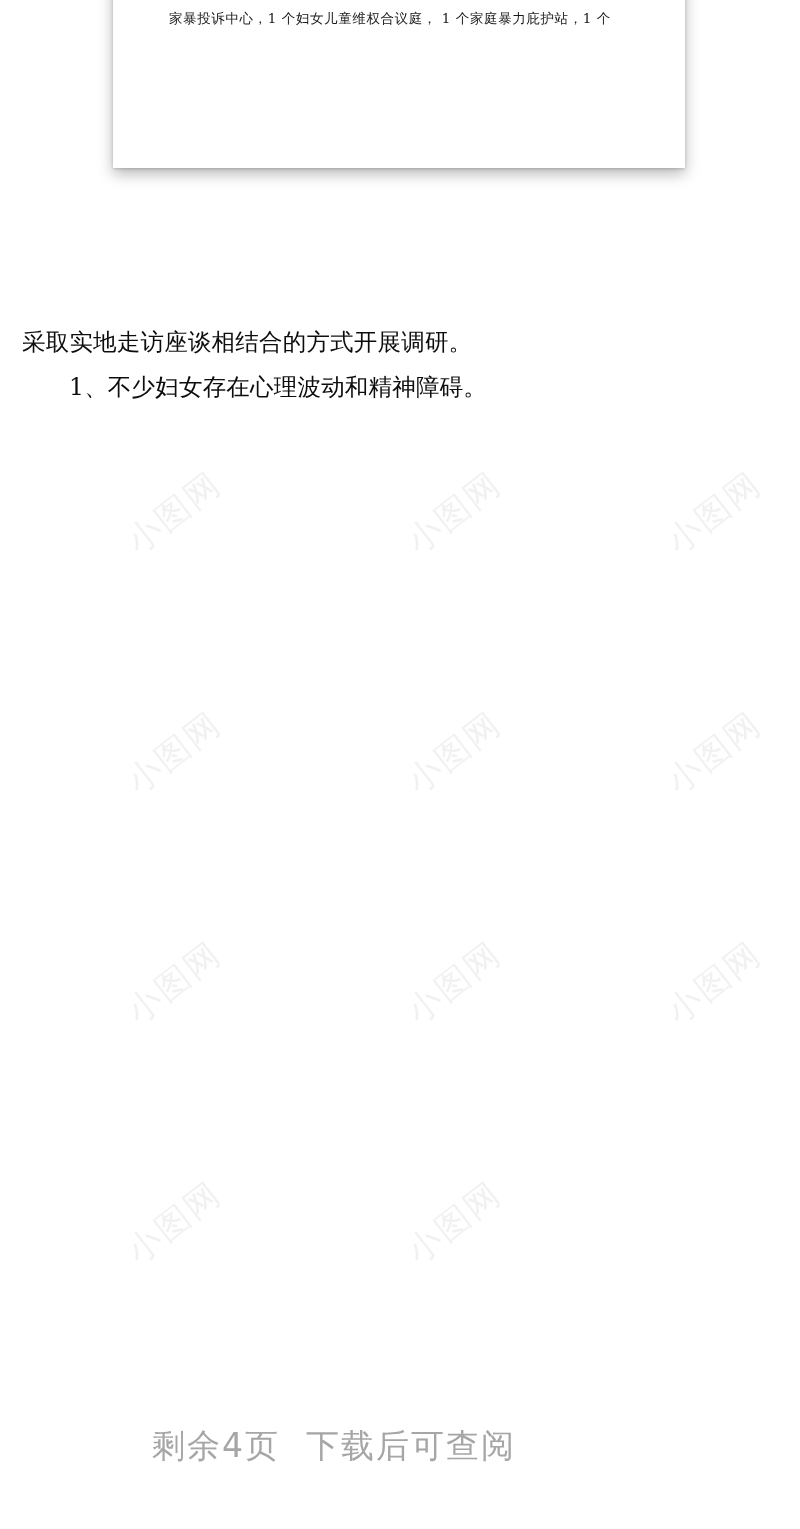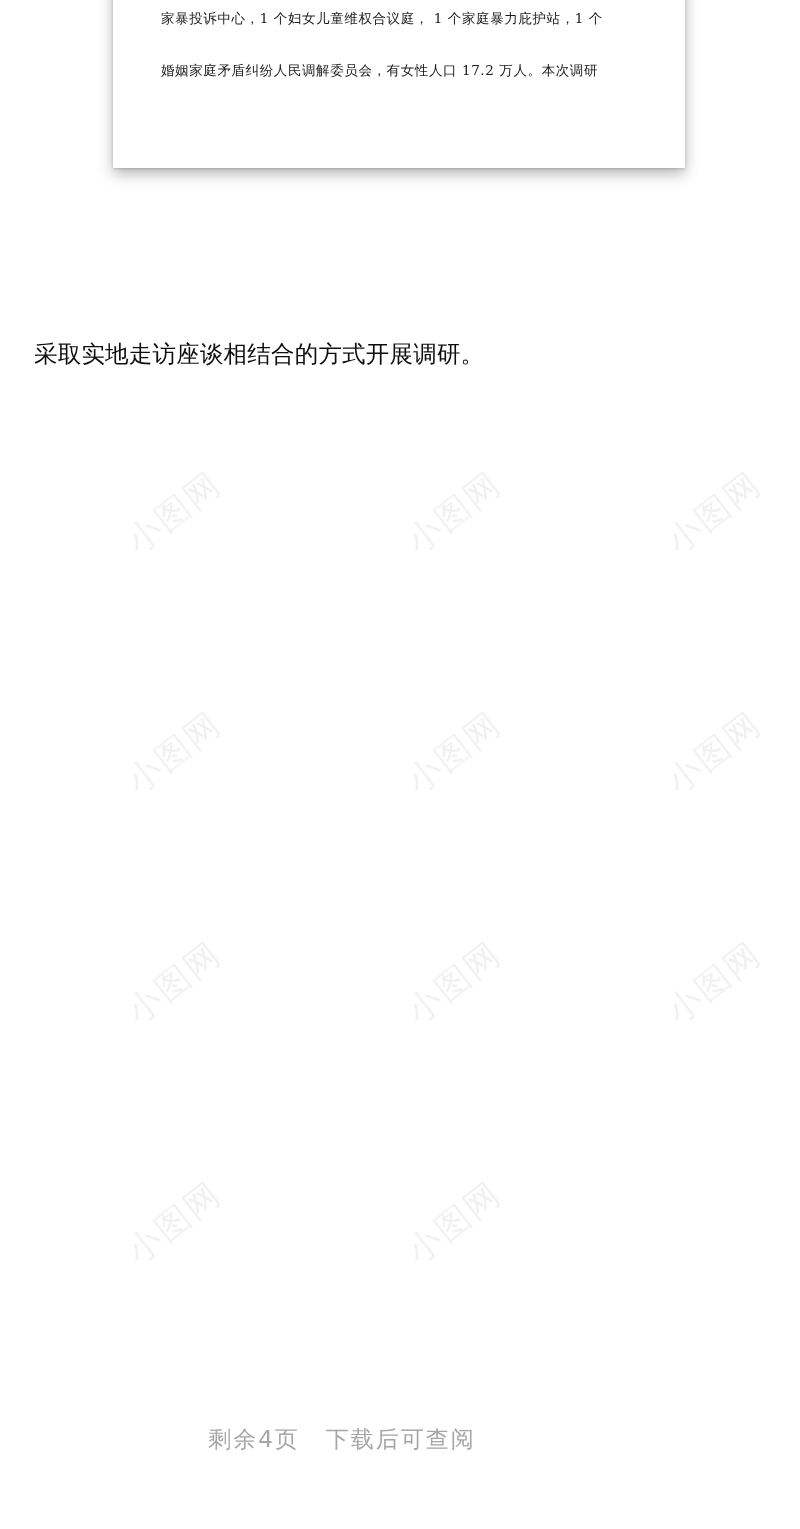--- a/index.html
+++ b/index.html
@@ -34,38 +34,38 @@
     box-sizing: border-box;
     padding: 0;
   }
   .preview-card-text {
     position: absolute;
     left: 40px;
     right: 36px;
     top: 60px;
   }
   .preview-card-text p {
-    margin: 0 0 16px 8px;
+    margin: 0 0 16px 16px;
     font-size: 13.5px;
     line-height: 36px;
     letter-spacing: 0.6px;
     color: #1a1a1a;
     white-space: nowrap;
     font-family: "DejaVu Serif", "Liberation Serif", serif;
   }
 
   
   .doc-body {
     position: absolute;
     left: 22px;
     top: 320px;
     width: 752px;
   }
   .doc-body p {
-    margin: 12px;
+    margin: 0;
     font-size: 23.5px;
     line-height: 44.5px;
     letter-spacing: 0.2px;
     text-align: justify;
     text-justify: inter-character;
     color: #0d0d0d;
     font-family: "DejaVu Serif", "Liberation Serif", serif;
   }
   .doc-body p.indent {
     text-indent: 2em;
@@ -87,59 +87,59 @@
     font-family: "DejaVu Sans", "Liberation Sans", sans-serif;
     color: rgba(0, 0, 0, 0.055);
     transform: rotate(-38deg);
     white-space: nowrap;
     letter-spacing: 2px;
   }
 
   
   .footer-notice {
     position: absolute;
-    left: 8px;
+    left: 0;
     top: 1424px;
     width: 668px;
     text-align: center;
-    font-size: 23px;
+    font-size: 33px;
     letter-spacing: 2px;
     color: #a6a6a6;
     font-family: "DejaVu Sans", "Liberation Sans", sans-serif;
   }
   .footer-notice .gap {
     display: inline-block;
     width: 26px;
   }
 </style>
 </head>
 <body>
 
 <div class="preview-card-wrap">
   <div class="preview-card">
     <div class="preview-card-text">
       <p>家暴投诉中心，1 个妇女儿童维权合议庭， 1 个家庭暴力庇护站，1 个</p>
-      <p>婚姻家庭矛盾纠纷人民调解委员会，有女性人口 17.2 万人。本次调研</p>
     </div>
   </div>
 </div>
 
 <div class="watermark-layer">
   <div class="wm" style="left:120px;  top:190px;">小图网</div>
   <div class="wm" style="left:400px;  top:190px;">小图网</div>
   <div class="wm" style="left:660px;  top:190px;">小图网</div>
   <div class="wm" style="left:120px;  top:430px;">小图网</div>
   <div class="wm" style="left:400px;  top:430px;">小图网</div>
   <div class="wm" style="left:660px;  top:430px;">小图网</div>
   <div class="wm" style="left:120px;  top:660px;">小图网</div>
   <div class="wm" style="left:400px;  top:660px;">小图网</div>
   <div class="wm" style="left:660px;  top:660px;">小图网</div>
   <div class="wm" style="left:120px;  top:900px;">小图网</div>
   <div class="wm" style="left:400px;  top:900px;">小图网</div>
 </div>
 
 <div class="doc-body">
   <p class="">采取实地走访座谈相结合的方式开展调研。</p>
+  <p class="indent">1、不少妇女存在心理波动和精神障碍。</p>
 </div>
 
 <div class="footer-notice">
   <span>剩余4页</span><span class="gap"></span><span>下载后可查阅</span>
 </div>
 
 </body></html>

